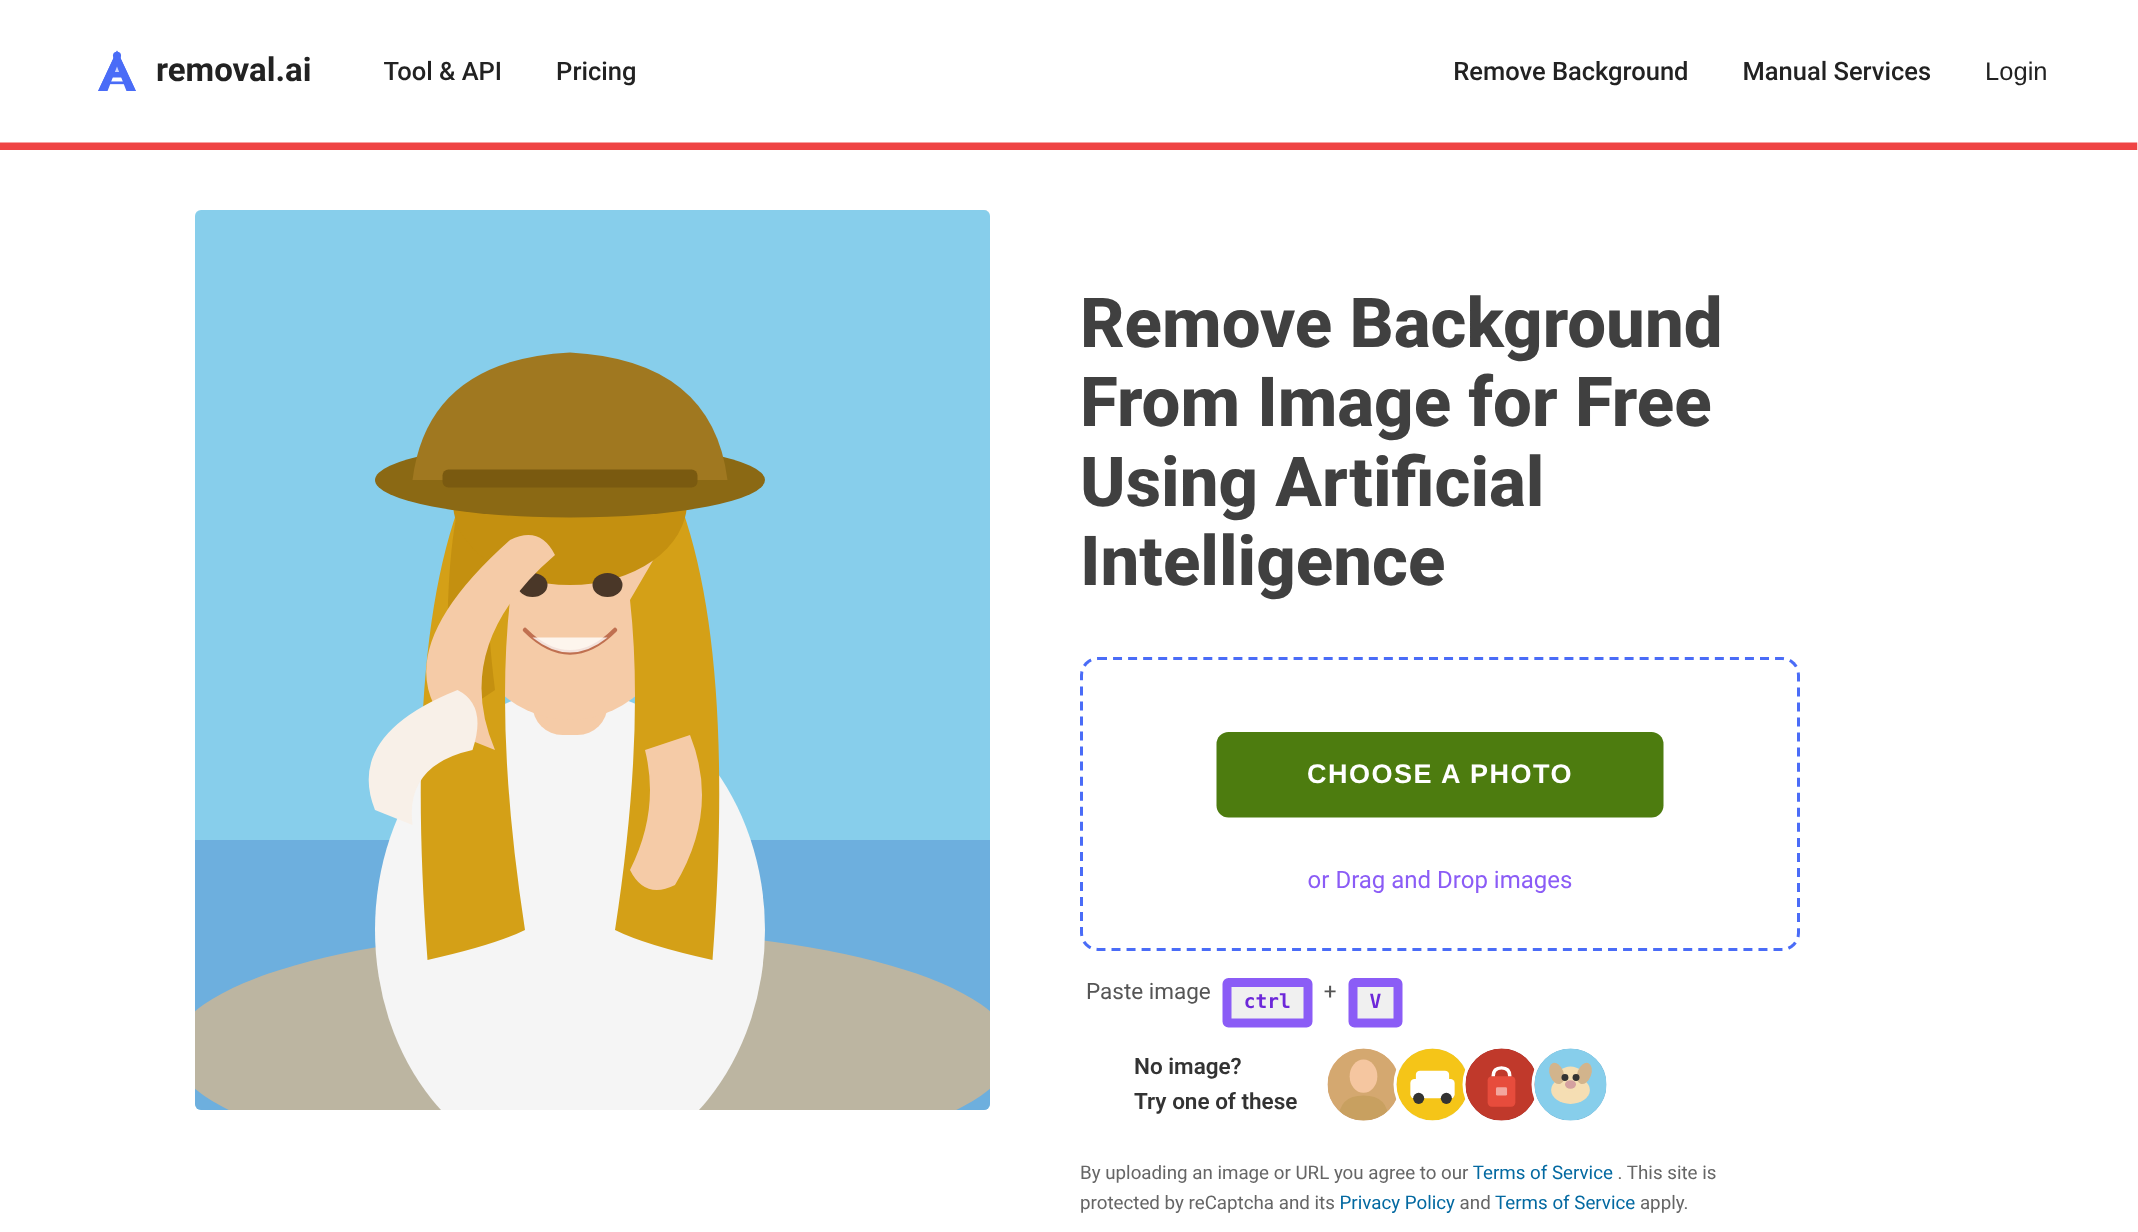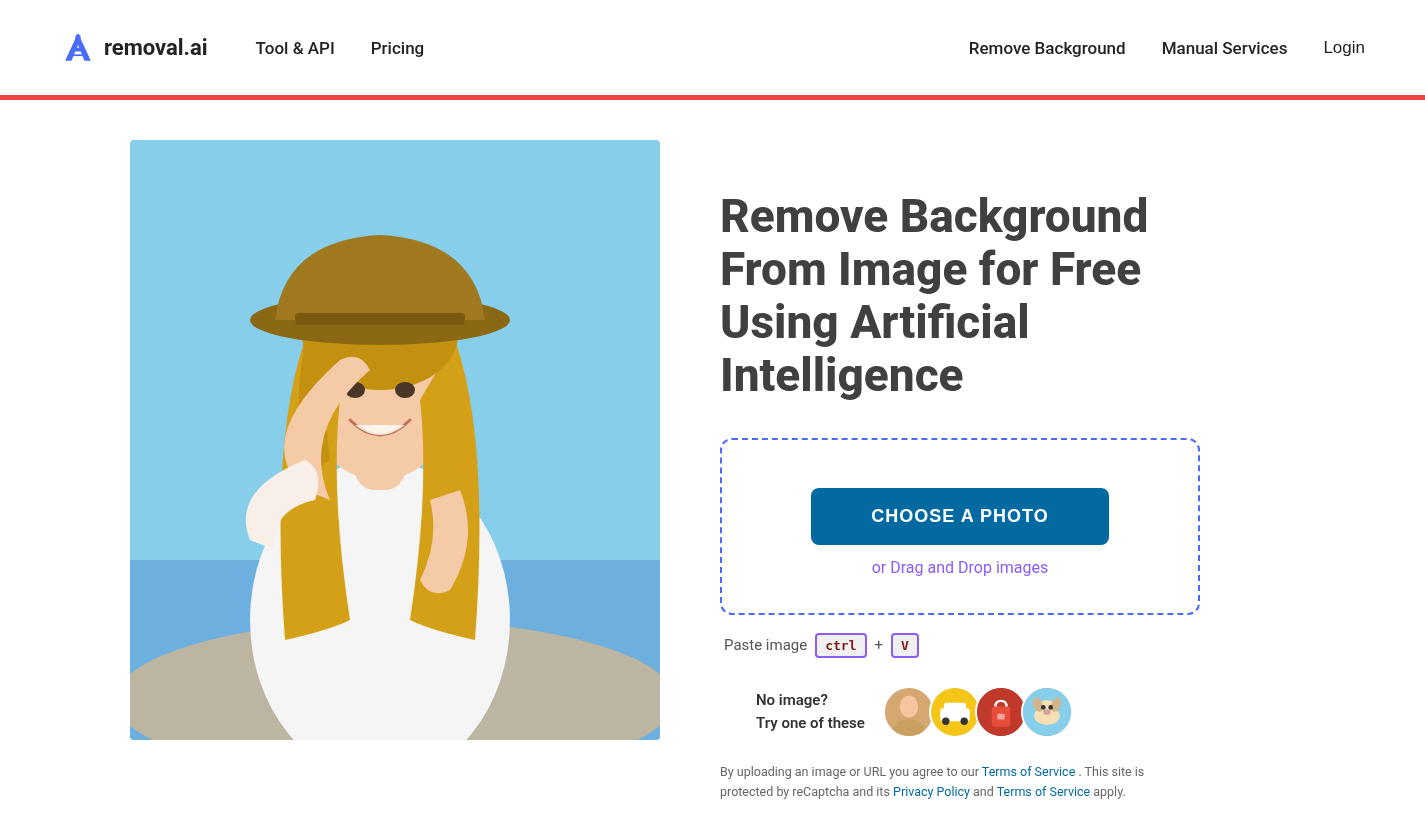--- a/index.html
+++ b/index.html
@@ -77,55 +77,54 @@
     .upload-area {
       border: 2.5px dashed #4A6CF7;
       border-radius: 12px;
       padding: 48px 24px 36px;
       text-align: center;
       margin-bottom: 18px;
       background: #fff;
       cursor: pointer;
     }
     .choose-btn {
-      background: #0369a1;
+      background: #4d7c0f;
       color: #fff;
       border: none;
       border-radius: 8px;
       font-size: 18px;
       font-weight: 700;
       padding: 18px 60px;
       cursor: pointer;
       letter-spacing: 1px;
       display: inline-block;
-      margin-bottom: 13px;
+      margin-bottom: 32px;
     }
     .drag-drop-text {
       font-size: 16px;
       color: #8b5cf6;
     }
 
     
     .paste-row {
       display: flex;
-      align-items: center;
       gap: 8px;
       font-size: 15px;
       color: #555;
-      margin-bottom: 28px;
+      margin-bottom: 12px;
       padding-left: 4px;
     }
     .kbd {
       background: #f0f0f0;
-      border: 2px solid #8b5cf6;
+      border: 6px solid #8b5cf6;
       border-radius: 4px;
       padding: 3px 8px;
       font-size: 13px;
       font-weight: 600;
-      color: #7f1d1d;
+      color: #6d28d9;
       font-family: monospace;
     }
 
     
     .no-image-row {
       display: flex;
       align-items: center;
       gap: 18px;
       margin-bottom: 24px;
       margin-left: 36px;

